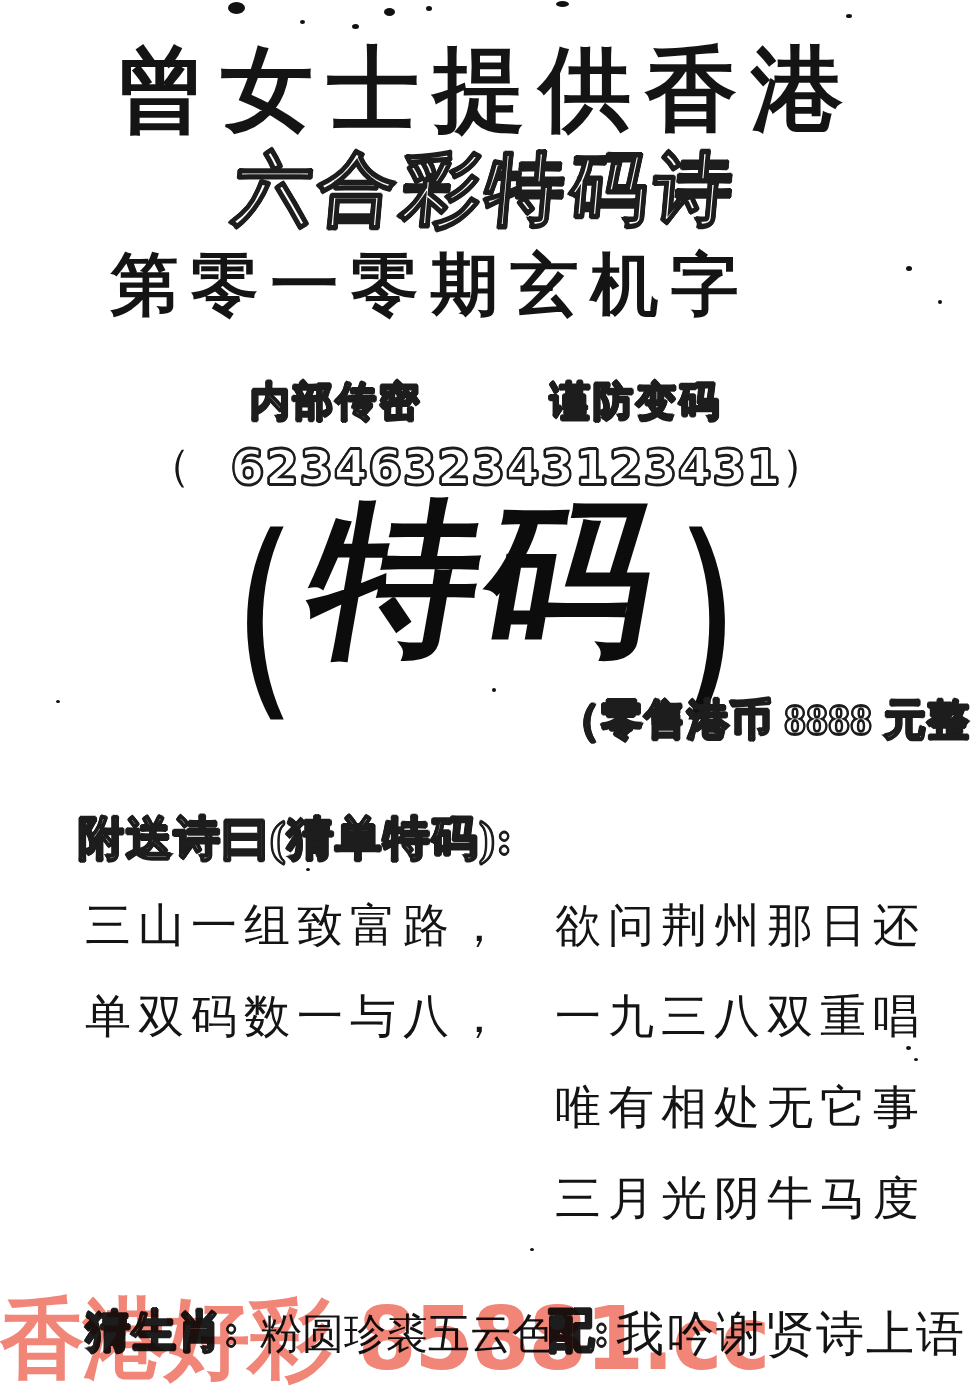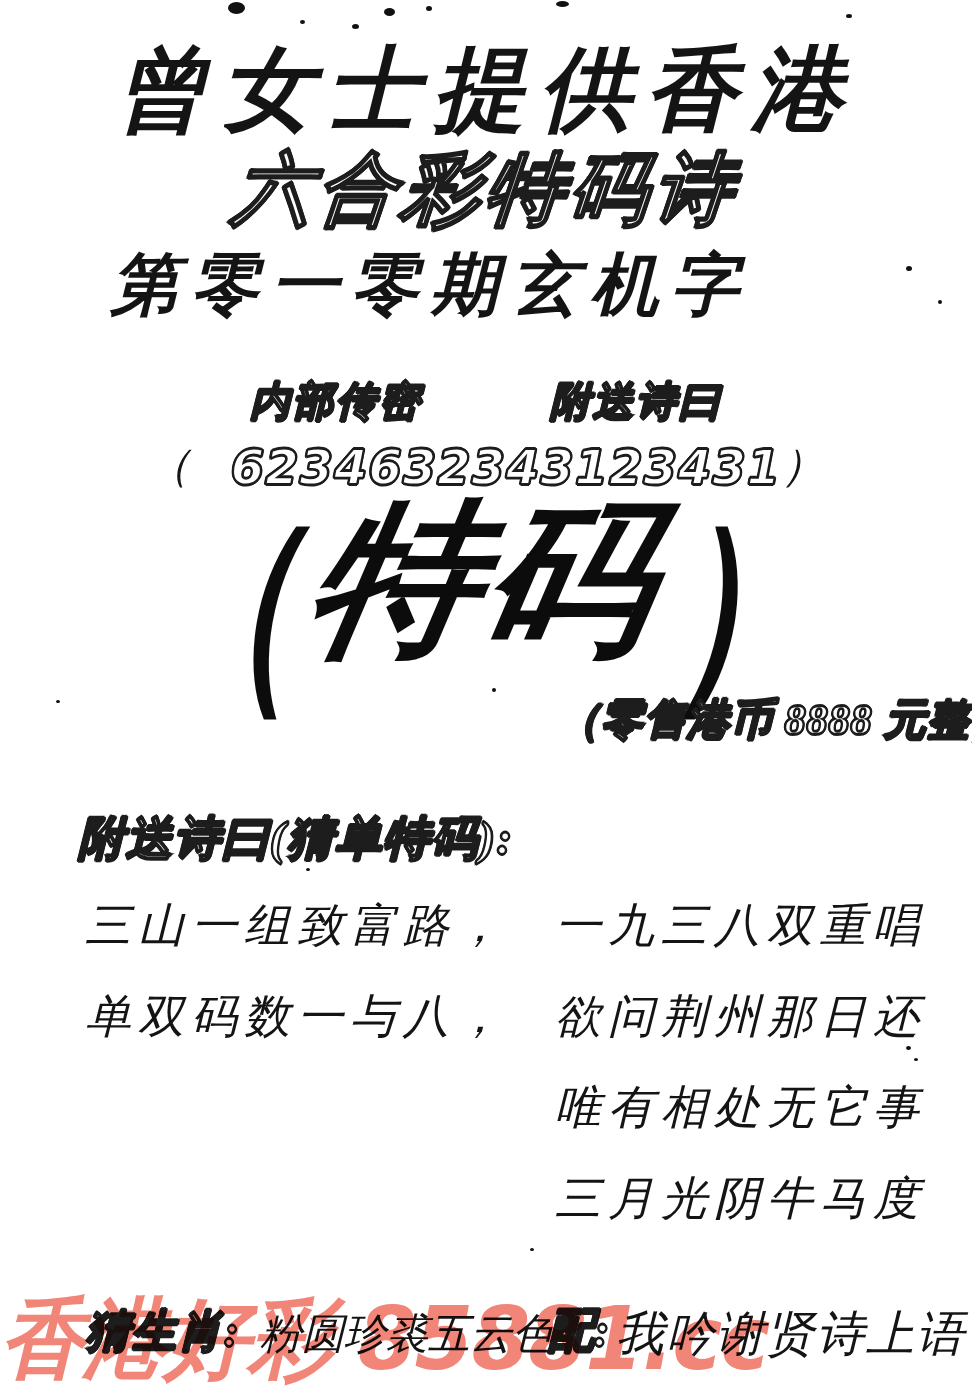--- a/index.html
+++ b/index.html
@@ -2,21 +2,21 @@
 <html><head>
 <meta charset="utf-8">
 <style>
   html,body{margin:0;padding:0;}
   body{
     width:972px;height:1388px;
     background:#f7f7f5;
     font-family:"Liberation Serif","DejaVu Serif",serif;
     position:relative;overflow:hidden;color:#141414;
   }
-  .page{position:absolute;inset:0;background:#ffffff;font-style:italic;}
+  .page{position:absolute;inset:0;background:#ffffff;}
 
   
   .hollow{
     color:#ffffff;
     -webkit-text-stroke:1.8px #1d1d1d;
     text-shadow:
       -1.6px 0 #1d1d1d, 1.6px 0 #1d1d1d, 0 -1.6px #1d1d1d, 0 1.6px #1d1d1d,
       -1.1px -1.1px #1d1d1d, 1.1px 1.1px #1d1d1d, -1.1px 1.1px #1d1d1d, 1.1px -1.1px #1d1d1d;
   }
   .abs{position:absolute;white-space:nowrap;}
@@ -70,42 +70,42 @@
 <body>
 
 <div class="page">
 
   <div class="abs title1">曾女士提供香港</div>
   <div class="abs title2 hollow">六合彩特码诗</div>
   <div class="abs title3">第零一零期玄机字</div>
 
   <div class="notice">
     <span class="hollow">内部传密</span>
-    <span class="hollow">附送诗曰</span>
+    <span class="hollow">谨防变码</span>
   </div>
 
   <div class="codeline">
     <span class="paren">（</span><span class="digits hollow">6234632343123431</span><span class="paren">）</span>
   </div>
 
   <div class="feature">
     <span class="bigparen">（</span><span class="bigtext">特码</span><span class="bigparen">）</span>
   </div>
 
   <div class="abs price hollow">（零售港币 8888 元整）</div>
 
   <div class="abs poem-intro hollow">附送诗曰(猜单特码):</div>
 
   <div class="poem-col poem-left">
     <div class="poem-line">三山一组致富路，</div>
     <div class="poem-line">单双码数一与八，</div>
   </div>
   <div class="poem-col poem-right">
+    <div class="poem-line">欲问荆州那日还</div>
     <div class="poem-line">一九三八双重唱</div>
-    <div class="poem-line">欲问荆州那日还</div>
     <div class="poem-line">唯有相处无它事</div>
     <div class="poem-line">三月光阴牛马度</div>
   </div>
 
   <div class="abs footer-label hollow">猜生肖:</div>
   <div class="abs footer-zodiac">粉圆珍裘五云色</div>
   <div class="abs footer-match-label hollow">配:</div>
   <div class="abs footer-match">我吟谢贤诗上语</div>
 
   <div class="abs watermark" style="color: rgb(239, 116, 101);">香港好彩 85881.cc</div>

